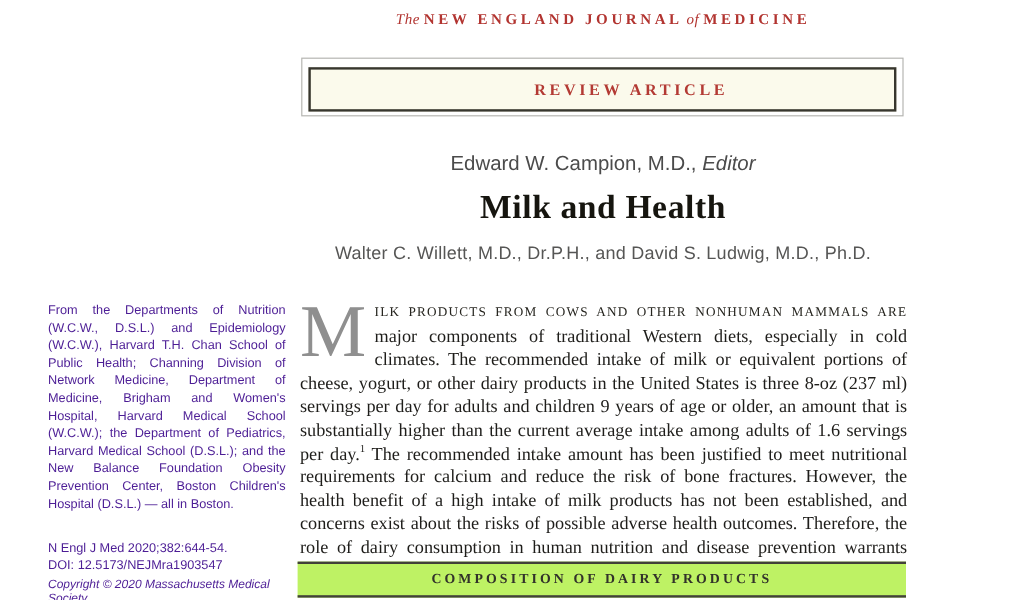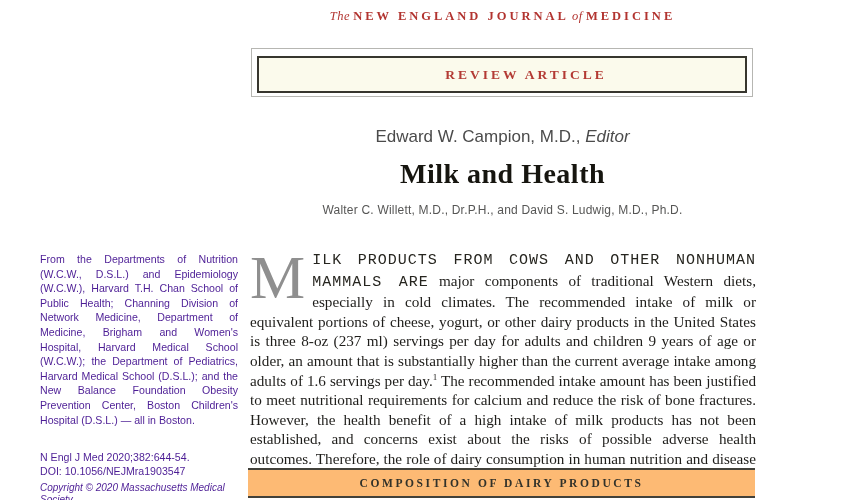--- a/index.html
+++ b/index.html
@@ -69,21 +69,21 @@
     color: #16150f;
     letter-spacing: 0.5px;
   }
 
   
   .author-line {
     position: absolute;
     left: 250px; top: 203px; width: 505px;
     text-align: center;
     font-family: "Liberation Sans", sans-serif;
-    font-size: 12px;
+    font-size: 15px;
     color: #565655;
     letter-spacing: 0.2px;
   }
 
   
   .sidebar {
     position: absolute;
     left: 40px; top: 252px; width: 198px;
     font-family: "Liberation Sans", sans-serif;
     color: #4c1d95;
@@ -112,39 +112,38 @@
   }
   .drop-cap {
     float: left;
     font-size: 62px;
     line-height: 52px;
     height: 52px;
     color: #8f8f8f;
     padding: 2px 7px 0 0;
   }
   .lead-caps {
-    font-size: 15px;
+    font-size: 11px;
     letter-spacing: 1px;
     color: #26251f;
-    font-family: Liberation Mono, monospace;
   }
   .ref-sup {
     vertical-align: super;
     font-size: 9px;
     line-height: 0;
   }
 
   
   .section-band {
     position: absolute;
     left: 248px; top: 468px; width: 507px;
     box-sizing: border-box;
     border-top: 2px solid #42413a;
     border-bottom: 2px solid #42413a;
-    background: #fdba74;
+    background: #bef264;
     height: 30px;
     display: flex; align-items: center; justify-content: center;
   }
   .section-heading {
     font-size: 11.5px;
     font-weight: bold;
     letter-spacing: 2.6px;
     color: #32322a;
     white-space: nowrap;
   }
@@ -172,21 +171,21 @@
   </div>
 
   <h1 class="article-title" style="margin:0; font-weight:bold;">Milk and Health</h1>
 
   <div class="author-line">Walter C. Willett, M.D., Dr.P.H., and David S. Ludwig, M.D., Ph.D.</div>
 
   <div class="sidebar">
     <div class="affiliation">From the Departments of Nutrition (W.C.W., D.S.L.) and Epidemiology (W.C.W.), Harvard T.H. Chan School of Public Health; Channing Division of Network Medicine, Department of Medicine, Brigham and Women's Hospital, Harvard Medical School (W.C.W.); the Department of Pediatrics, Harvard Medical School (D.S.L.); and the New Balance Foundation Obesity Prevention Center, Boston Children's Hospital (D.S.L.) — all in Boston.</div>
     <div class="citation-block">
       <div>N Engl J Med 2020;382:644-54.</div>
-      <div>DOI: 10.1056/NEJMra1903547</div>
+      <div>DOI: 12.5173/NEJMra1903547</div>
     </div>
     <div class="copyright-line">Copyright © 2020 Massachusetts Medical Society.</div>
   </div>
 
   <div class="body-col">
     <span class="drop-cap">M</span><span class="lead-caps">ILK PRODUCTS FROM COWS AND OTHER NONHUMAN MAMMALS ARE</span><span> major components of traditional Western diets, especially in cold climates. The recommended intake of milk or equivalent portions of cheese, yogurt, or other dairy products in the United States is three 8-oz (237 ml) servings per day for adults and children 9 years of age or older, an amount that is substantially higher than the current average intake among adults of 1.6 servings per day.</span><span class="ref-sup">1</span><span> The recommended intake amount has been justified to meet nutritional requirements for calcium and reduce the risk of bone fractures. However, the health benefit of a high intake of milk products has not been established, and concerns exist about the risks of possible adverse health outcomes. Therefore, the role of dairy consumption in human nutrition and disease prevention warrants careful assessment.</span>
   </div>
 
   <div class="section-band">
     <span class="section-heading">COMPOSITION OF DAIRY PRODUCTS</span>

